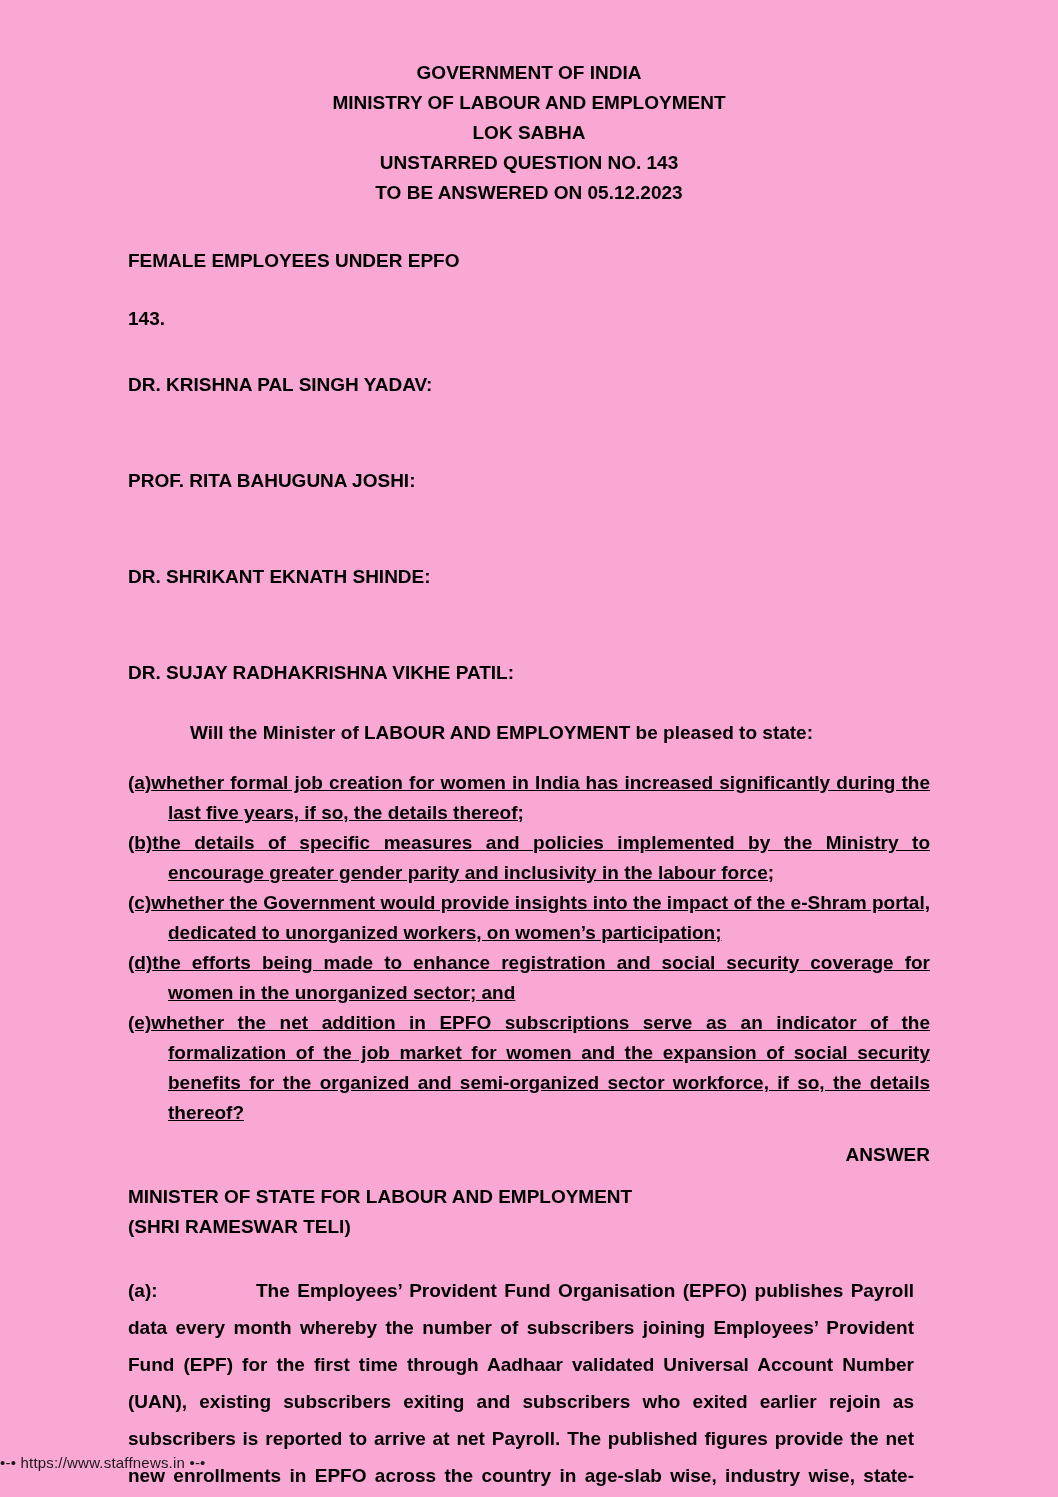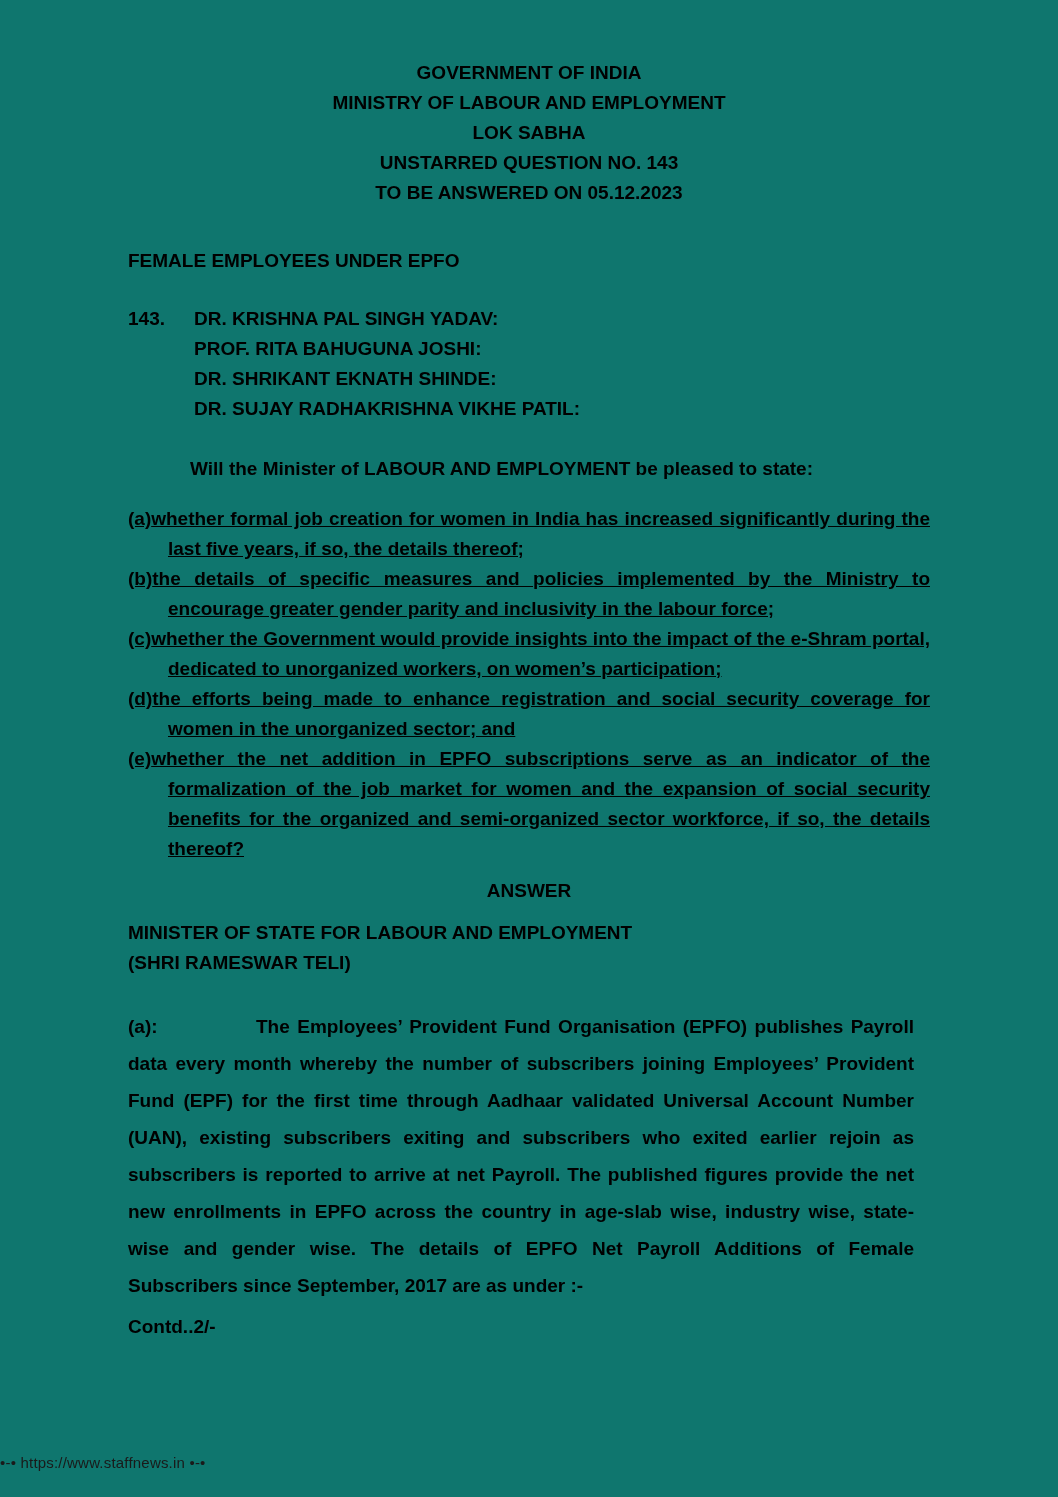--- a/index.html
+++ b/index.html
@@ -1,20 +1,20 @@
 <!DOCTYPE html>
 <html><head>
 <meta charset="utf-8">
 <style>
   html, body { margin: 0; padding: 0; background: #e8e8e8; }
   .page {
     width: 1058px;
     height: 1497px;
     margin: 0 auto;
-    background: #0f766e;
+    background: #f9a8d4;
     box-sizing: border-box;
     padding: 58px 128px 0 128px;
     position: relative;
     font-family: "Liberation Sans", sans-serif;
     font-weight: bold;
     color: #000000;
     font-size: 19px;
   }
   .doc-header {
     text-align: center;
@@ -22,37 +22,37 @@
   }
   .subject {
     text-align: left;
     margin-top: 38px;
     line-height: 30px;
   }
   .members {
     margin-top: 28px;
     line-height: 30px;
   }
-  .member-row { display: flex; }
+  .member-row { display: flex; flex-direction: column; }
   .member-label { width: 66px; flex: 0 0 66px; }
   .intro {
     margin: 30px 0 0 0;
     line-height: 30px;
     text-align: justify;
     text-indent: 62px;
   }
   .items { margin-top: 20px; text-decoration: underline; }
   .q-item {
     line-height: 30px;
     text-align: justify;
     padding-left: 40px;
     text-indent: -40px;
   }
   .answer-heading {
-    text-align: center;
+    text-align: right;
     margin-top: 12px;
     line-height: 30px;
   }
   .minister-block {
     text-align: left;
     margin-top: 12px;
     line-height: 30px;
   }
   .answer-para {
     margin: 30px 16px 0 0;

